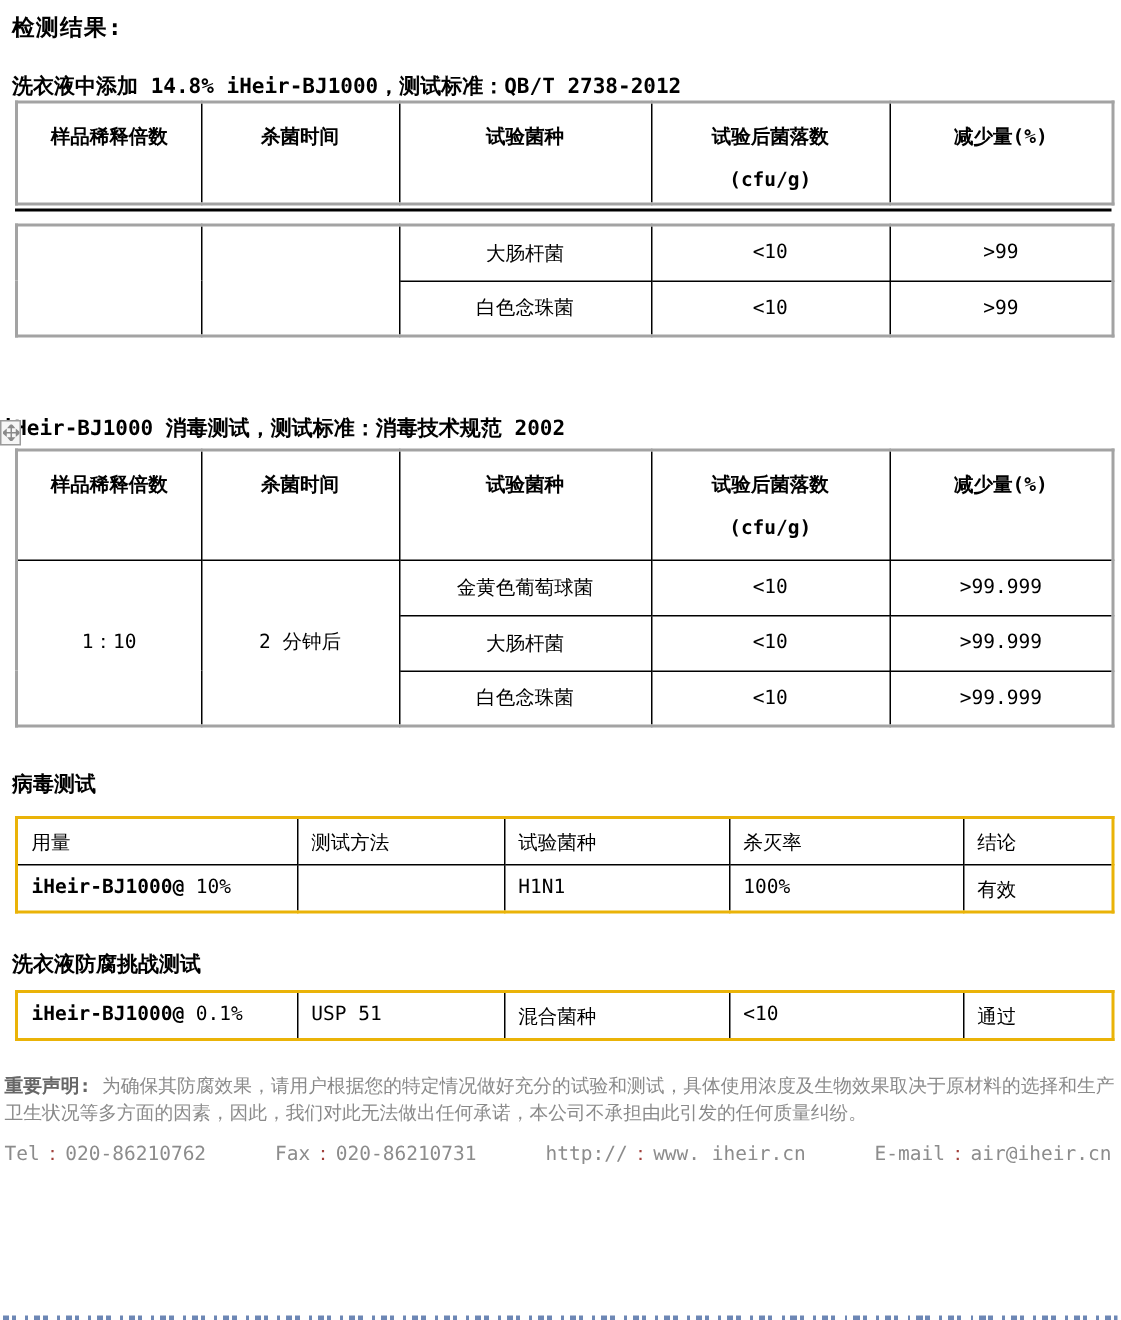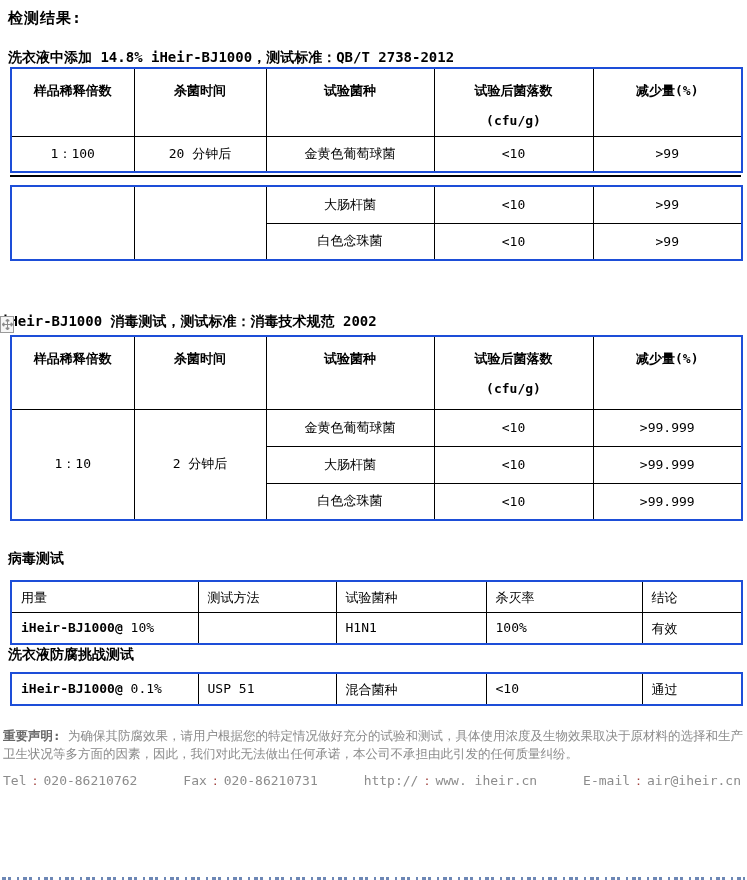--- a/index.html
+++ b/index.html
@@ -7,43 +7,43 @@
     position:relative; width:747px; height:880px; background:#ffffff;
     overflow:hidden; color:#000;
     font-family:"DejaVu Sans Mono","Liberation Mono",monospace;
   }
   * { box-sizing:border-box; }
 
   .title { padding-top:9px; margin-left:8px; font-size:15px; font-weight:bold; letter-spacing:1px; }
   .subheading { margin:21px 0 0 8px; font-size:14px; font-weight:bold; white-space:nowrap; }
 
   table { border-collapse:collapse; table-layout:fixed; margin-left:10px; }
-  table.bact { width:731px; border:2px solid #1d4ed8; }
+  table.bact { width:731px; border:2px solid #a3a3a3; }
   table.bact td { border:1px solid #000; text-align:center; font-size:13px; overflow:hidden; }
   tr.hdr td { vertical-align:top; padding-top:13px; font-weight:bold; height:68px; }
   tr.hdr .sub { margin-top:13px; font-weight:bold; }
   tr.data td { height:36px; vertical-align:middle; }
   table.cont { margin-top:8px; }
   table.cont td { height:37px; }
   table.t2 tr.hdr td { height:73px; }
   table.t2 tr.data td { height:37px; }
 
   .h2row { position:relative; margin-top:52px; height:19px; }
   .s2head { position:absolute; left:1px; top:0; font-size:14px; font-weight:bold; white-space:nowrap; }
   .handle {
     position:absolute; left:0; top:3px; width:14px; height:17px;
     background:#f6f6f6; border:1px solid #9a9a9a; z-index:2;
     display:flex; align-items:center; justify-content:center;
   }
   table.t2 { margin-top:3px; }
 
   .h3 { margin:29px 0 0 8px; font-size:14px; font-weight:bold; }
-  .h3.s4 { margin-top:1px; }
-
-  table.flat { width:731px; border:2px solid #1d4ed8; margin-top:12px; }
+  .h3.s4 { margin-top:25px; }
+
+  table.flat { width:731px; border:2px solid #eab308; margin-top:12px; }
   table.flat td { border:1px solid #000; text-align:left; font-size:13px; vertical-align:top; padding:7px 0 0 9px; overflow:hidden; }
   table.flat tr.fhdr td { height:31px; }
   table.flat tr.fdata td { height:32px; }
   table.t4 { margin-top:8px; }
   table.t4 tr.fhdr td { height:64px; }
   table.t4 .sub { margin-top:12px; }
   .bold { font-weight:bold; }
 
   .rule2 { width:731px; margin:2px 0 0 10px; border-top:2px solid #000; }
 
@@ -85,27 +85,20 @@
     <tbody>
         <tr class="hdr">
       <td>样品稀释倍数</td>
       <td>杀菌时间</td>
       <td>试验菌种</td>
       <td>
         <div>试验后菌落数</div>
         <div class="sub">(cfu/g)</div>
       </td>
       <td>减少量(%)</td>
-    </tr>
-    <tr class="data">
-      <td>1：100</td>
-      <td>20 分钟后</td>
-      <td>金黄色葡萄球菌</td>
-      <td>&lt;10</td>
-      <td>&gt;99</td>
     </tr>
   </tbody>
     </table>
   <div class="rule2"></div>
 
   <table class="bact cont">
     <colgroup>
         <col style="width:123px">
         <col style="width:132px">
         <col style="width:168px">

